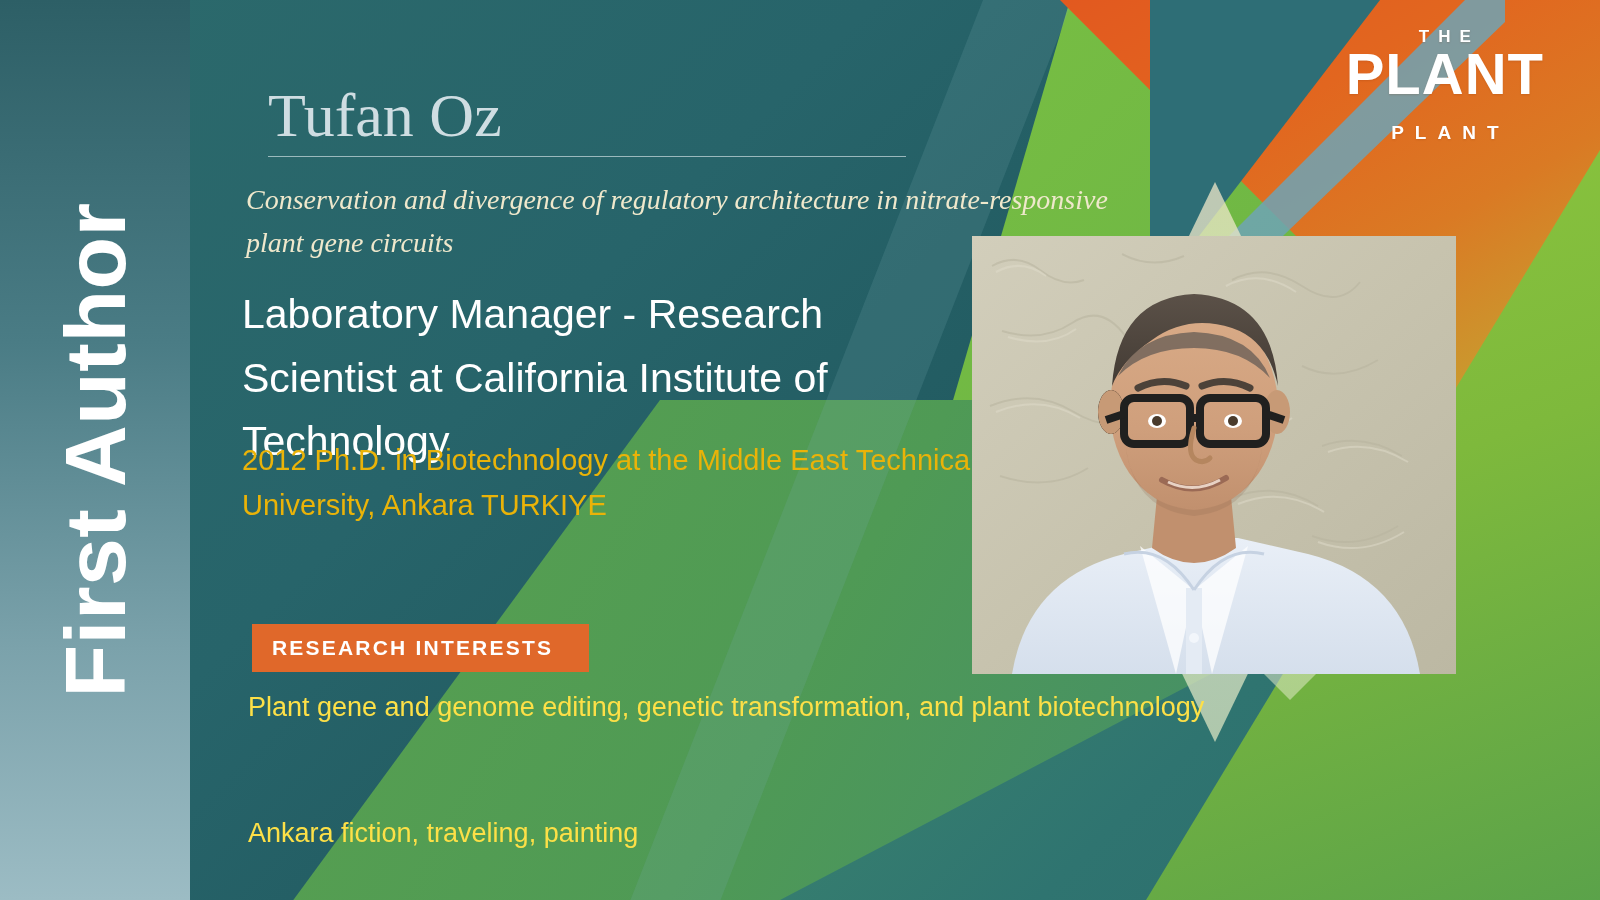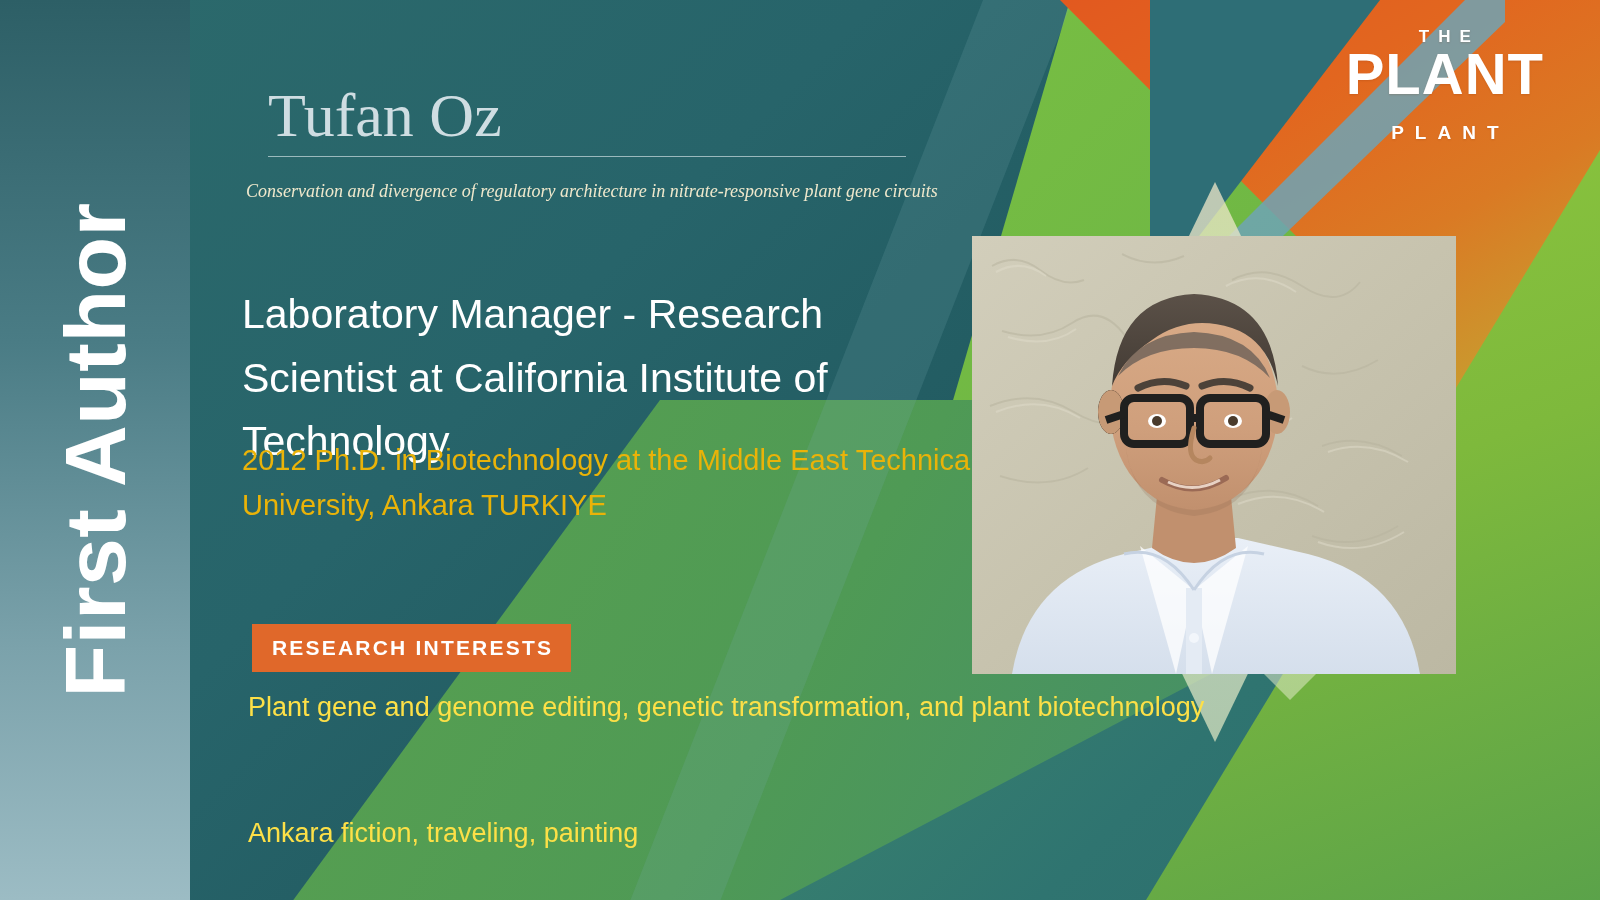--- a/index.html
+++ b/index.html
@@ -124,38 +124,38 @@
     font-family:"Liberation Serif", serif;
     font-size:62px; color:#cfdde2; line-height:1;
   }
   .name-rule {
     position:absolute; left:78px; top:156px; width:638px; height:1px;
     background:rgba(216,230,234,.65);
   }
   .paper-title {
     position:absolute; left:56px; top:178px; width:900px;
     font-family:"Liberation Serif", serif;
-    font-style:italic; font-size:18px; color:#efe8cc;
+    font-style:italic; font-size:28px; color:#efe8cc;
     line-height:1.55;
   }
 
   .affiliation {
     position:absolute; left:52px; top:283px; width:740px;
     font-size:41px; color:#ffffff; line-height:1.55; font-weight:normal;
   }
   .education {
     position:absolute; left:52px; top:438px; width:740px;
     font-size:29px; color:#eab308; line-height:1.55; font-weight:normal;
   }
 
   .badge {
     position:absolute; display:inline-block;
     background:#e0682a; color:#ffffff;
     font-size:21px; font-weight:bold; letter-spacing:2.2px;
-    padding:12px 18px 12px 20px;
+    padding:12px 36px 12px 20px;
   }
   .badge-research { left:62px; top:624px; }
   .badge-personal { left:62px; top:746px; }
 
   .interest-text {
     position:absolute; font-size:27px; color:#fde047; line-height:1.3;
     white-space:nowrap;
   }
   .research-text { left:58px; top:690px; }
   .personal-text { left:58px; top:816px; }

